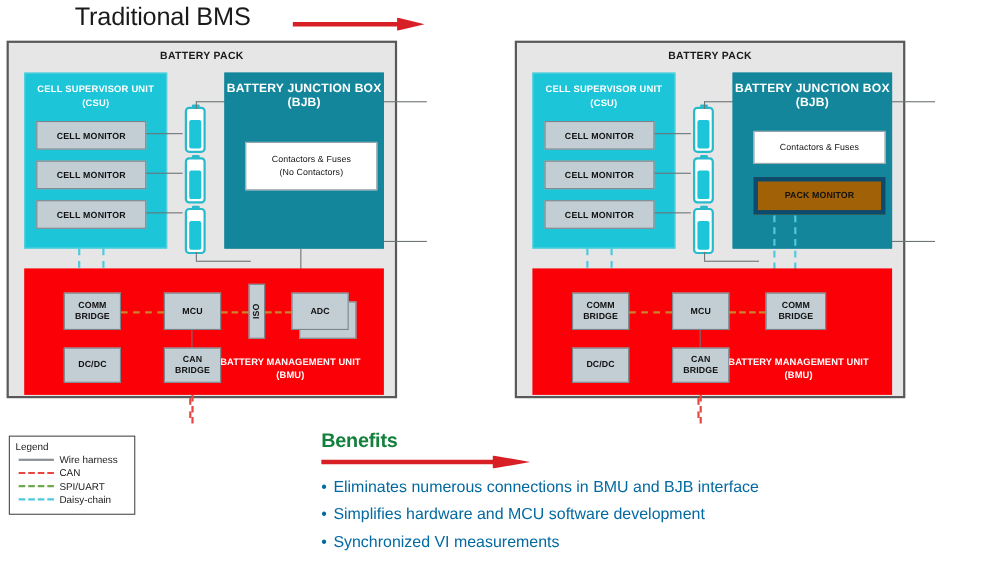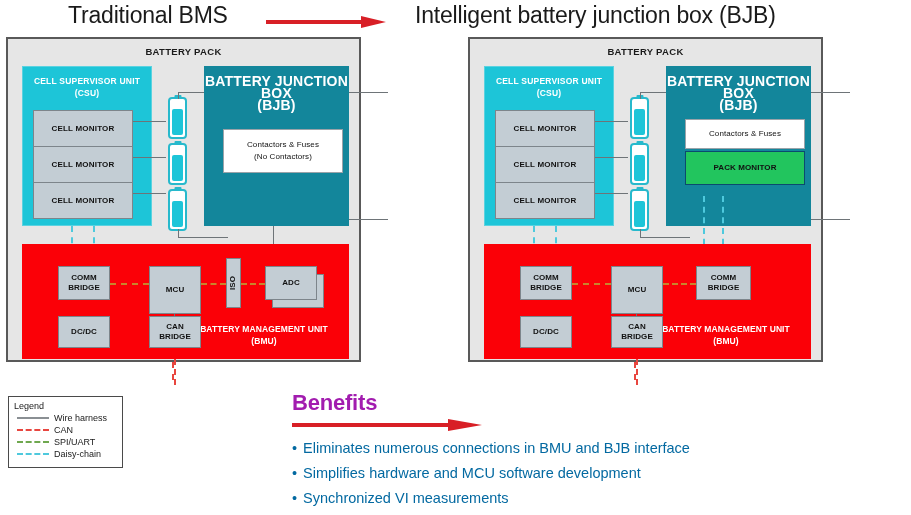--- a/index.html
+++ b/index.html
@@ -68,21 +68,21 @@
     text-align: center;
     font-size: 8.5px;
     font-weight: bold;
     color: #ffffff;
     line-height: 12px;
     letter-spacing: 0.2px;
   }
   .cell-monitor {
     position: absolute;
     left: 10px;
-    width: 100px; height: 37px;
+    width: 100px; height: 26px;
     background: #c3cdd4;
     border: 1px solid #7d858b;
     display: flex;
     align-items: center;
     justify-content: center;
     font-size: 8px;
     font-weight: bold;
     color: #111;
     letter-spacing: 0.2px;
   }
@@ -129,21 +129,21 @@
     position: absolute;
     left: 196px; top: 27px;
     width: 145px; height: 160px;
     background: #13869b;
     border: 1px solid #13869b;
   }
   .bjb-title {
     position: absolute;
     top: 8px; left: 0; right: 0;
     text-align: center;
-    font-size: 14px;
+    font-size: 11px;
     font-weight: bold;
     color: #ffffff;
     line-height: 12px;
     letter-spacing: 0.2px;
   }
   .bjb-inner {
     position: absolute;
     left: 18px;
     width: 120px;
     display: flex;
@@ -159,23 +159,23 @@
     top: 62px; height: 44px;
     background: #ffffff;
     border: 1px solid #9aa3a9;
   }
   .contactors-short {
     top: 52px; height: 30px;
     background: #ffffff;
     border: 1px solid #9aa3a9;
   }
   .packmon {
-    top: 84px; height: 34px;
-    background: #22c55e;
-    border: 1px solid #0c4a6e;
+    top: 94px; height: 34px;
+    background: #a16207;
+    border: 4px solid #0c4a6e;
     font-weight: bold;
   }
 
   
   .bmu {
     position: absolute;
     left: 14px; top: 205px;
     width: 327px; height: 115px;
     background: #fb0007;
   }
@@ -198,21 +198,21 @@
     align-items: center;
     justify-content: center;
     text-align: center;
     font-size: 8px;
     font-weight: bold;
     color: #111;
     line-height: 10px;
     letter-spacing: 0.1px;
   }
   .chip-commbridge-l { left: 36px;  top: 22px; width: 52px; height: 34px; }
-  .chip-mcu          { left: 127px; top: 22px; width: 52px; height: 48px; }
+  .chip-mcu          { left: 127px; top: 22px; width: 52px; height: 34px; }
   .chip-iso          { left: 204px; top: 14px; width: 15px; height: 50px; }
   .chip-iso span {
     transform: rotate(-90deg);
     white-space: nowrap;
     font-size: 8px;
   }
   .chip-adc-shadow   { left: 250px; top: 30px; width: 52px; height: 34px; background:#c3cdd4; border:1px solid #7d858b; position:absolute;}
   .chip-adc          { left: 243px; top: 22px; width: 52px; height: 34px; }
   .chip-dcdc         { left: 36px;  top: 72px; width: 52px; height: 32px; }
   .chip-canbridge    { left: 127px; top: 72px; width: 52px; height: 32px; }
@@ -272,23 +272,23 @@
   .sw-cyan   { border-top: 2px dashed #4ec9dd; }
   .lg-label {
     font-size: 9px;
     color: #1a1a1a;
     white-space: nowrap;
   }
 
   
   #benefits { position: absolute; left: 292px; top: 390px; width: 610px; }
   #benefits-title {
-    font-size: 22px;
-    font-weight: bold;
-    color: #a21caf;
+    font-size: 18px;
+    font-weight: bold;
+    color: #15803d;
     letter-spacing: -0.2px;
   }
   #benefits-arrow { margin-top: 3px; width: 190px; height: 12px; display:block; }
   .benefit-item {
     font-size: 14.5px;
     color: #0369a1;
     margin-top: 9px;
     white-space: nowrap;
   }
   .benefit-item .bullet { margin-right: 6px; }
@@ -298,21 +298,20 @@
 
 <div id="page">
 
   <div class="title-txt" id="title-left">Traditional BMS</div>
 
   <svg class="title-arrow" viewBox="0 0 120 12">
     <line x1="0" y1="6" x2="98" y2="6" stroke="#d81f26" stroke-width="4"></line>
     <polygon points="95,0 120,6 95,12" fill="#d81f26"></polygon>
   </svg>
 
-  <div class="title-txt" id="title-right">Intelligent battery junction box (BJB)</div>
 
   <div class="pack" id="pack-left">
     <div class="pack-title">BATTERY PACK</div>
 
     <div class="csu">
       <div class="csu-title">
         <div>CELL SUPERVISOR UNIT</div>
         <div>(CSU)</div>
       </div>
       <div class="cell-monitor cm0">CELL MONITOR</div>

